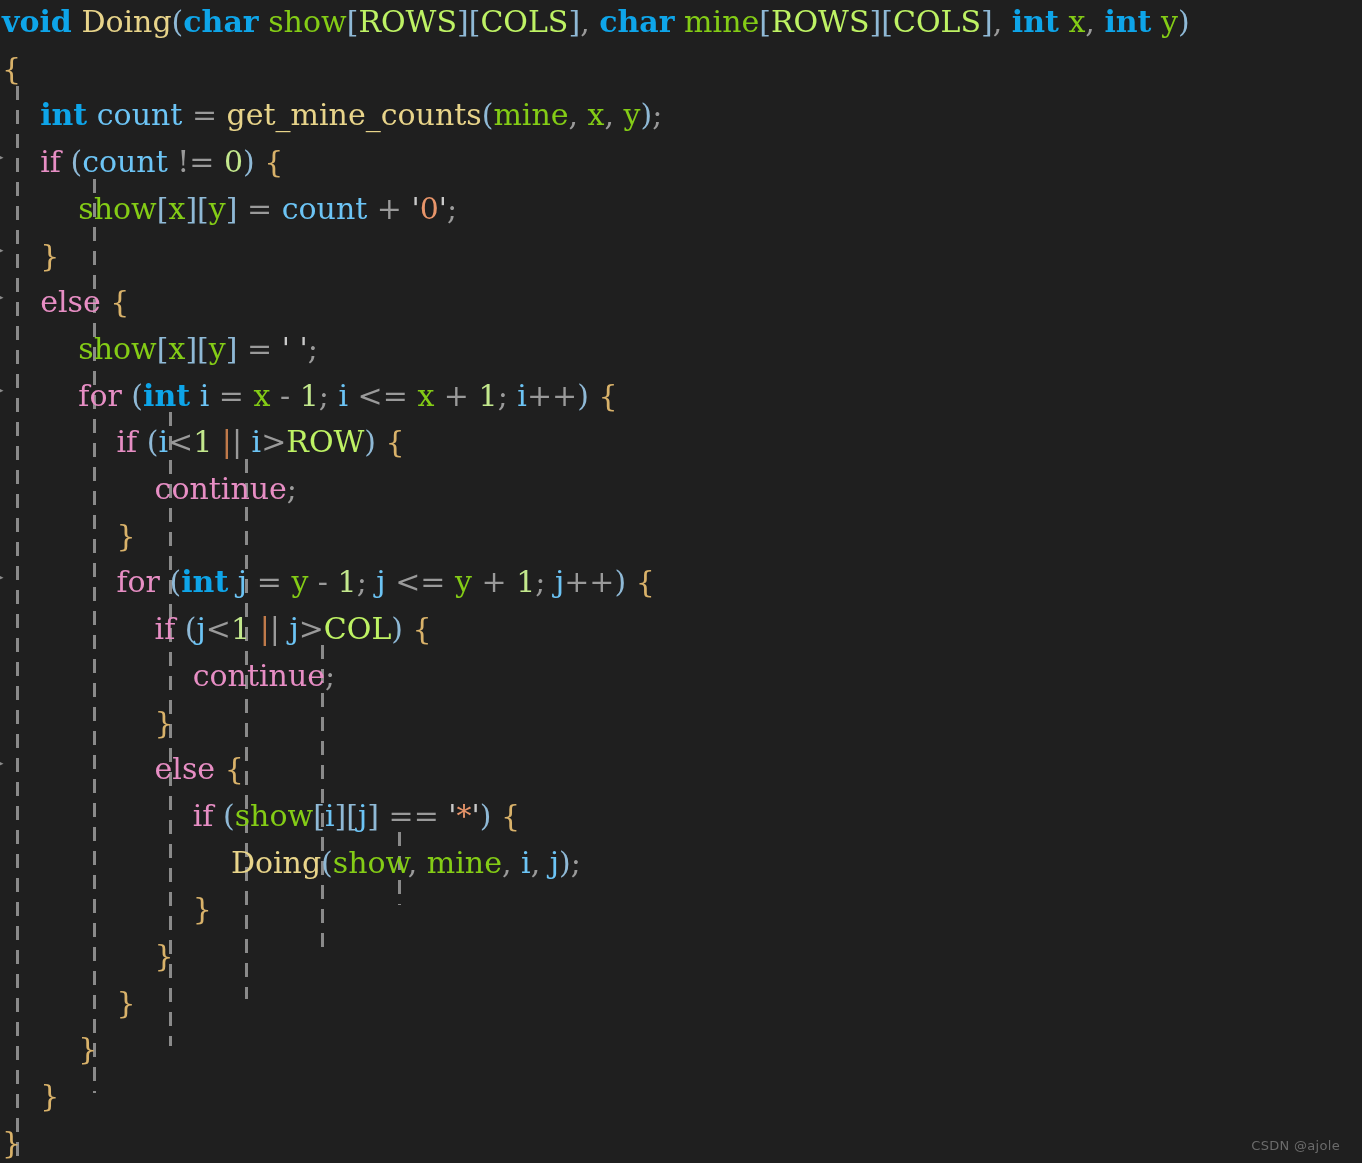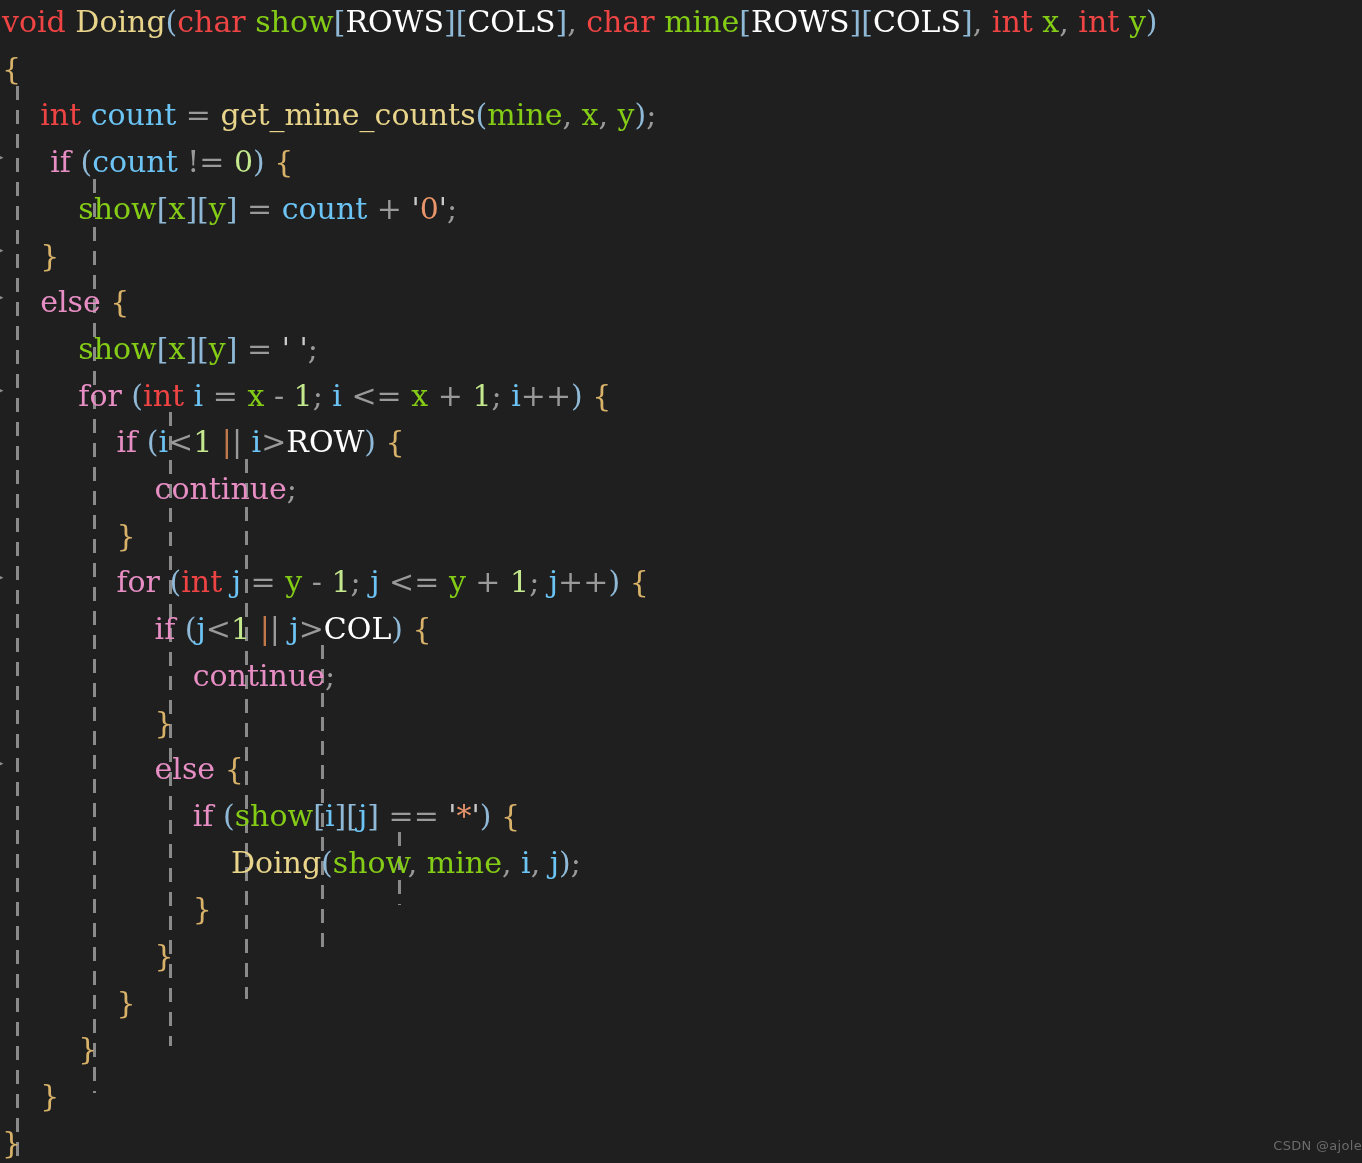--- a/index.html
+++ b/index.html
@@ -63,38 +63,38 @@
     line-height: 46.7px;
     white-space: pre;
     letter-spacing: 0px;
   }
   .line {
     height: 46.7px;
     white-space: pre;
   }
   
   .kw      { color: #e78ec4; }  
-  .type    { color: #ef4444; }  
+  .type    { color: #0ea5e9; font-weight: bold; }  
   .fn      { color: #e8d48a; }  
   .var     { color: #84cc16; }  
   .ivar    { color: #6cc4f5; }  
-  .macro   { color: #ffffff; }  
+  .macro   { color: #bef264; }  
   .num     { color: #c3e88d; }  
   .str     { color: #e8956a; }  
   .quote   { color: #c9c9c9; }  
   .op      { color: #9a9a9a; }  
   .brace   { color: #d9b26a; }  
   .paren   { color: #8fb9d6; }  
   .pipe1   { color: #c07a4a; }  
   .pipe2   { color: #9a9a9a; }
   
   #watermark {
     position: absolute;
     z-index: 4;
-    right: 0;
+    right: 22px;
     bottom: 10px;
     color: #6b6b6b;
     font-size: 13px;
     font-family: "DejaVu Sans", "Liberation Sans", sans-serif;
     letter-spacing: 0.3px;
   }
 </style>
 </head>
 <body>
 
@@ -117,21 +117,21 @@
   <div class="fold-marker" style="top:758px;">▸</div>
 
   <div id="code">
 
     <div class="line" style="position:absolute;left:2px;top:-1px;"><span class="type">void</span><span class="op"> </span><span class="fn">Doing</span><span class="paren">(</span><span class="type">char</span><span class="op"> </span><span class="var">show</span><span class="paren">[</span><span class="macro">ROWS</span><span class="paren">][</span><span class="macro">COLS</span><span class="paren">]</span><span class="op">, </span><span class="type">char</span><span class="op"> </span><span class="var">mine</span><span class="paren">[</span><span class="macro">ROWS</span><span class="paren">][</span><span class="macro">COLS</span><span class="paren">]</span><span class="op">, </span><span class="type">int</span><span class="op"> </span><span class="var">x</span><span class="op">, </span><span class="type">int</span><span class="op"> </span><span class="var">y</span><span class="paren">)</span></div>
 
     <div class="line" style="position:absolute;left:2px;top:45.7px;"><span class="brace">{</span></div>
 
     <div class="line" style="position:absolute;left:2px;top:92.4px;"><span class="op">    </span><span class="type">int</span><span class="op"> </span><span class="ivar">count</span><span class="op"> = </span><span class="fn">get_mine_counts</span><span class="paren">(</span><span class="var">mine</span><span class="op">, </span><span class="var">x</span><span class="op">, </span><span class="var">y</span><span class="paren">)</span><span class="op">;</span></div>
 
-    <div class="line" style="position:absolute;left:12px;top:139.1px;"><span class="op">    </span><span class="kw">if</span><span class="op"> </span><span class="paren">(</span><span class="ivar">count</span><span class="op"> != </span><span class="num">0</span><span class="paren">)</span><span class="op"> </span><span class="brace">{</span></div>
+    <div class="line" style="position:absolute;left:2px;top:139.1px;"><span class="op">    </span><span class="kw">if</span><span class="op"> </span><span class="paren">(</span><span class="ivar">count</span><span class="op"> != </span><span class="num">0</span><span class="paren">)</span><span class="op"> </span><span class="brace">{</span></div>
 
     <div class="line" style="position:absolute;left:2px;top:185.8px;"><span class="op">        </span><span class="var">show</span><span class="paren">[</span><span class="var">x</span><span class="paren">][</span><span class="var">y</span><span class="paren">]</span><span class="op"> = </span><span class="ivar">count</span><span class="op"> + </span><span class="quote">'</span><span class="str">0</span><span class="quote">'</span><span class="op">;</span></div>
 
     <div class="line" style="position:absolute;left:2px;top:232.5px;"><span class="op">    </span><span class="brace">}</span></div>
 
     <div class="line" style="position:absolute;left:2px;top:279.2px;"><span class="op">    </span><span class="kw">else</span><span class="op"> </span><span class="brace">{</span></div>
 
     <div class="line" style="position:absolute;left:2px;top:325.9px;"><span class="op">        </span><span class="var">show</span><span class="paren">[</span><span class="var">x</span><span class="paren">][</span><span class="var">y</span><span class="paren">]</span><span class="op"> = </span><span class="quote">'</span><span class="str"> </span><span class="quote">'</span><span class="op">;</span></div>
 
     <div class="line" style="position:absolute;left:2px;top:372.6px;"><span class="op">        </span><span class="kw">for</span><span class="op"> </span><span class="paren">(</span><span class="type">int</span><span class="op"> </span><span class="ivar">i</span><span class="op"> = </span><span class="var">x</span><span class="op"> - </span><span class="num">1</span><span class="op">; </span><span class="ivar">i</span><span class="op"> &lt;= </span><span class="var">x</span><span class="op"> + </span><span class="num">1</span><span class="op">; </span><span class="ivar">i</span><span class="op">++</span><span class="paren">)</span><span class="op"> </span><span class="brace">{</span></div>

